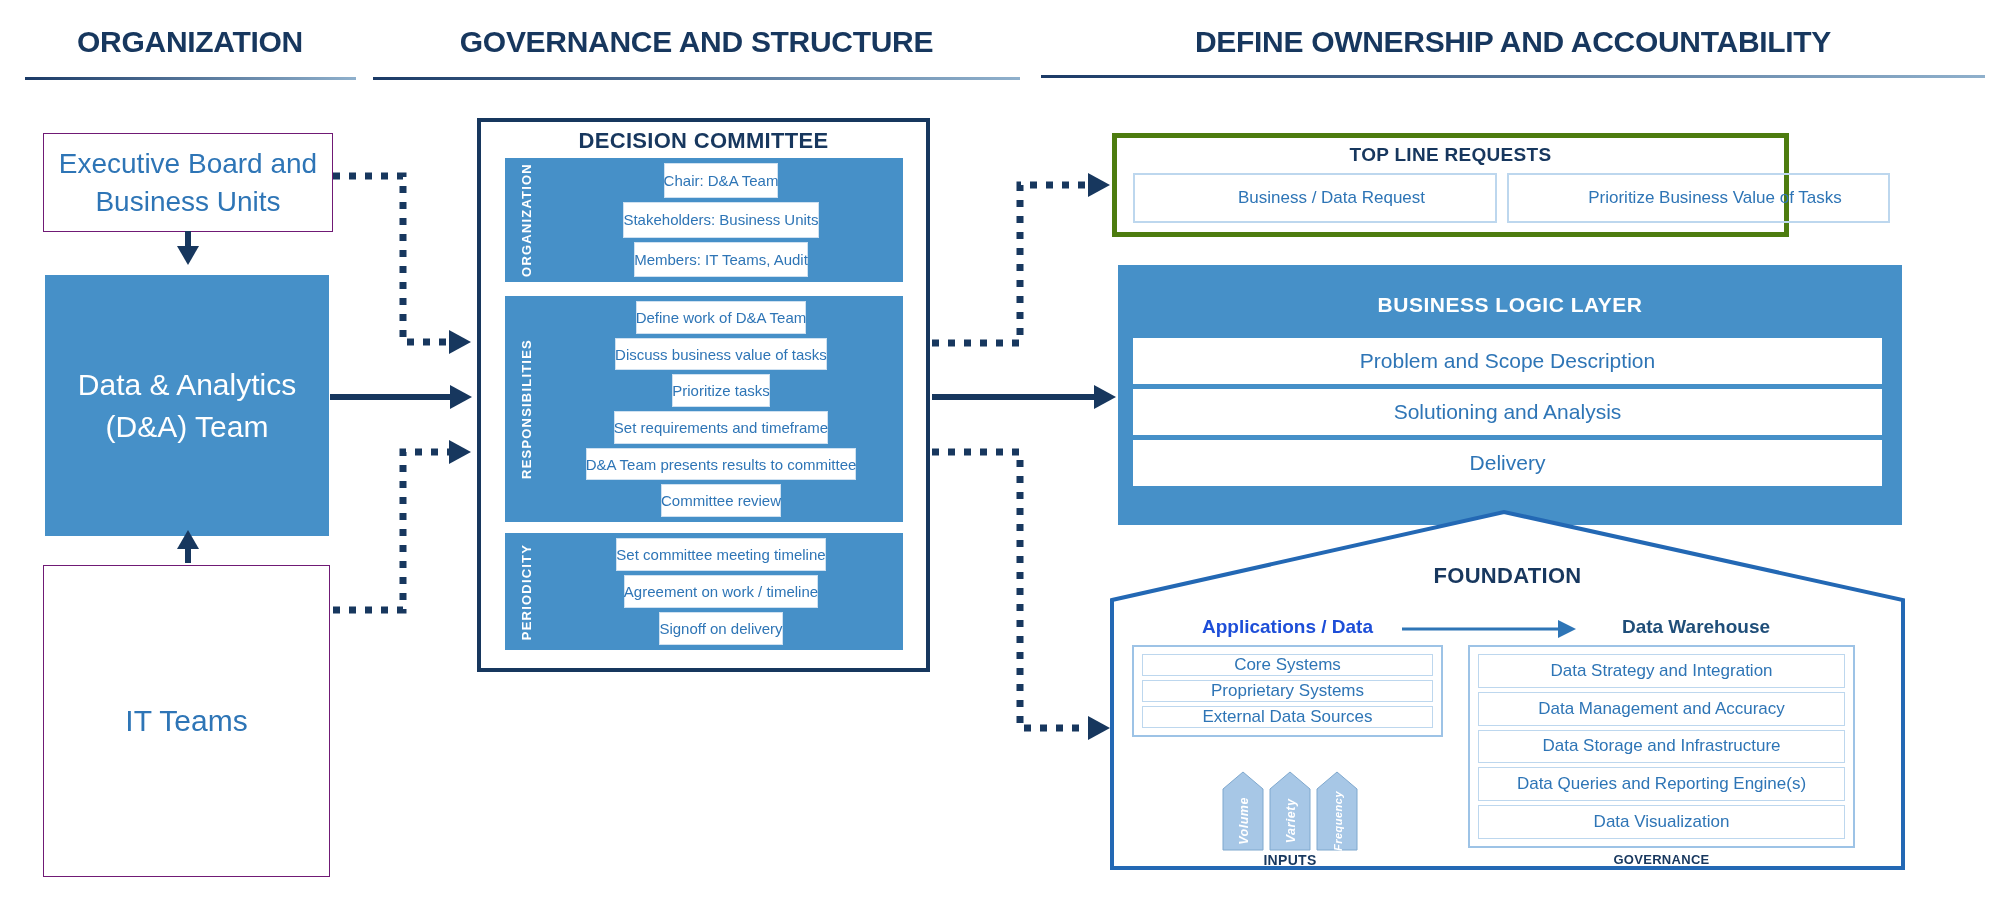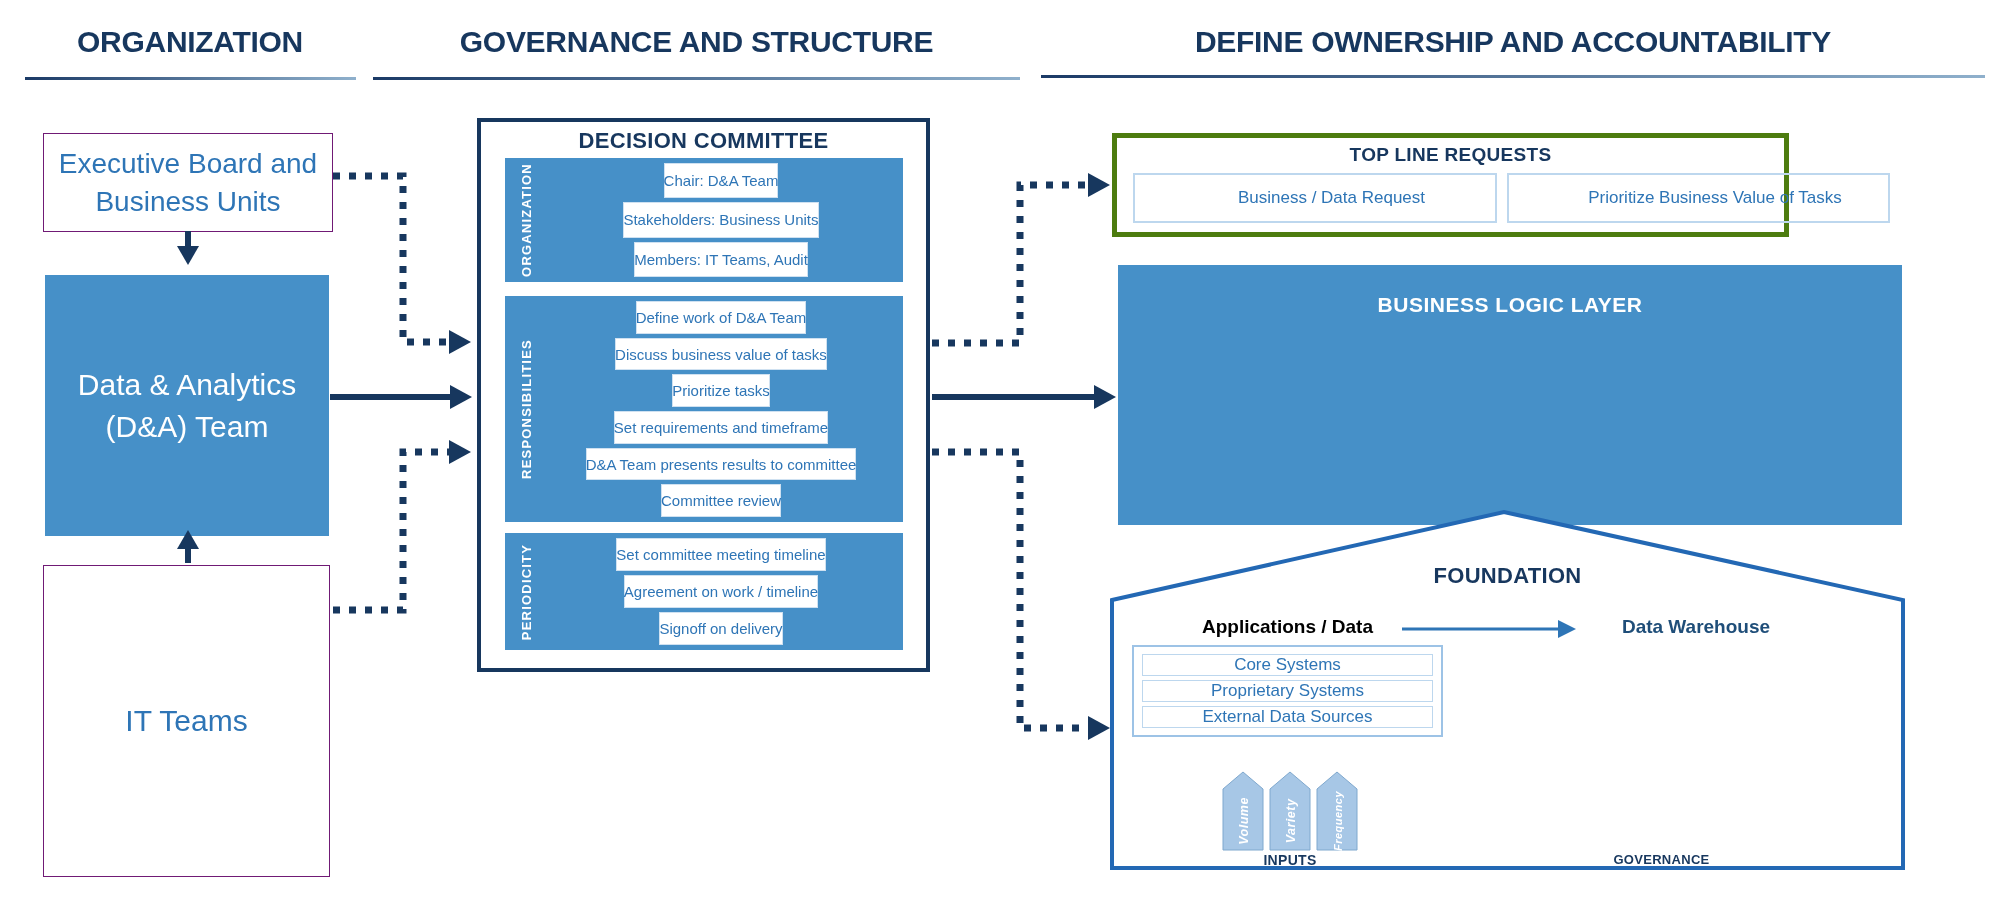--- a/index.html
+++ b/index.html
@@ -149,20 +149,25 @@
   </div>
 
   <div class="tlr">
     <div class="tlr-title">TOP LINE REQUESTS</div>
     <div class="tlr-cell" style="left:16px;width:364px;">Business / Data Request</div>
     <div class="tlr-cell" style="left:390px;width:383px;">Prioritize Business Value of Tasks</div>
   </div>
 
   <div class="bll">
     <div class="bll-title">BUSINESS LOGIC LAYER</div>
+    <div class="bll-rows">
+      <div class="bll-row">Problem and Scope Description</div>
+      <div class="bll-row">Solutioning and Analysis</div>
+      <div class="bll-row">Delivery</div>
+    </div>
   </div>
 
   <svg class="overlay" width="2000" height="917" viewBox="0 0 2000 917">
 
     <polygon points="1112,600 1504,512 1903,600 1903,868 1112,868" fill="#ffffff" stroke="#2368B4" stroke-width="4" stroke-linejoin="miter"></polygon>
 
     <g fill="none" stroke="#17375E">
 
       <path d="M188,231 V248" stroke-width="6"></path>
       <polygon points="188,265 177,246 199,246" fill="#17375E" stroke="none"></polygon>
@@ -205,29 +210,38 @@
       </g>
       <g transform="translate(1317,772)">
         <polygon points="20,0 40,17 40,78 0,78 0,17" fill="#A7C7E6" stroke="#7FA8CE" stroke-width="1"></polygon>
         <text transform="translate(25,49) rotate(-90)" text-anchor="middle" fill="#ffffff" font-size="11" font-style="italic" font-weight="700" letter-spacing="0.5">Frequency</text>
       </g>
     </g>
   </svg>
 
   <div class="foundation-title">FOUNDATION</div>
 
-  <div class="fnd-group-label" style="left:1132px;top:616px;width:311px;color:#000000;">Applications / Data</div>
+  <div class="fnd-group-label" style="left:1132px;top:616px;width:311px;color:#1d4ed8;">Applications / Data</div>
   <div class="fnd-group-label" style="left:1588px;top:616px;width:160px;color:#1F4E79;margin-left:28px;">Data Warehouse</div>
 
   <div class="fnd-box" style="left:1132px;top:645px;width:311px;height:92px;">
     <div class="fnd-rows">
       <div class="fnd-row">Core Systems</div>
       <div class="fnd-row">Proprietary Systems</div>
       <div class="fnd-row">External Data Sources</div>
     </div>
   </div>
 
   <div class="fnd-caption" style="left:1223px;top:852px;width:134px;">INPUTS</div>
 
+  <div class="fnd-box" style="left:1468px;top:645px;width:387px;height:203px;">
+    <div class="fnd-rows">
+      <div class="fnd-row">Data Strategy and Integration</div>
+      <div class="fnd-row">Data Management and Accuracy</div>
+      <div class="fnd-row">Data Storage and Infrastructure</div>
+      <div class="fnd-row">Data Queries and Reporting Engine(s)</div>
+      <div class="fnd-row">Data Visualization</div>
+    </div>
+  </div>
 
   <div class="fnd-caption" style="left:1468px;top:852px;width:387px;font-size:13px;">GOVERNANCE</div>
 
 </div>
 
 </body></html>

